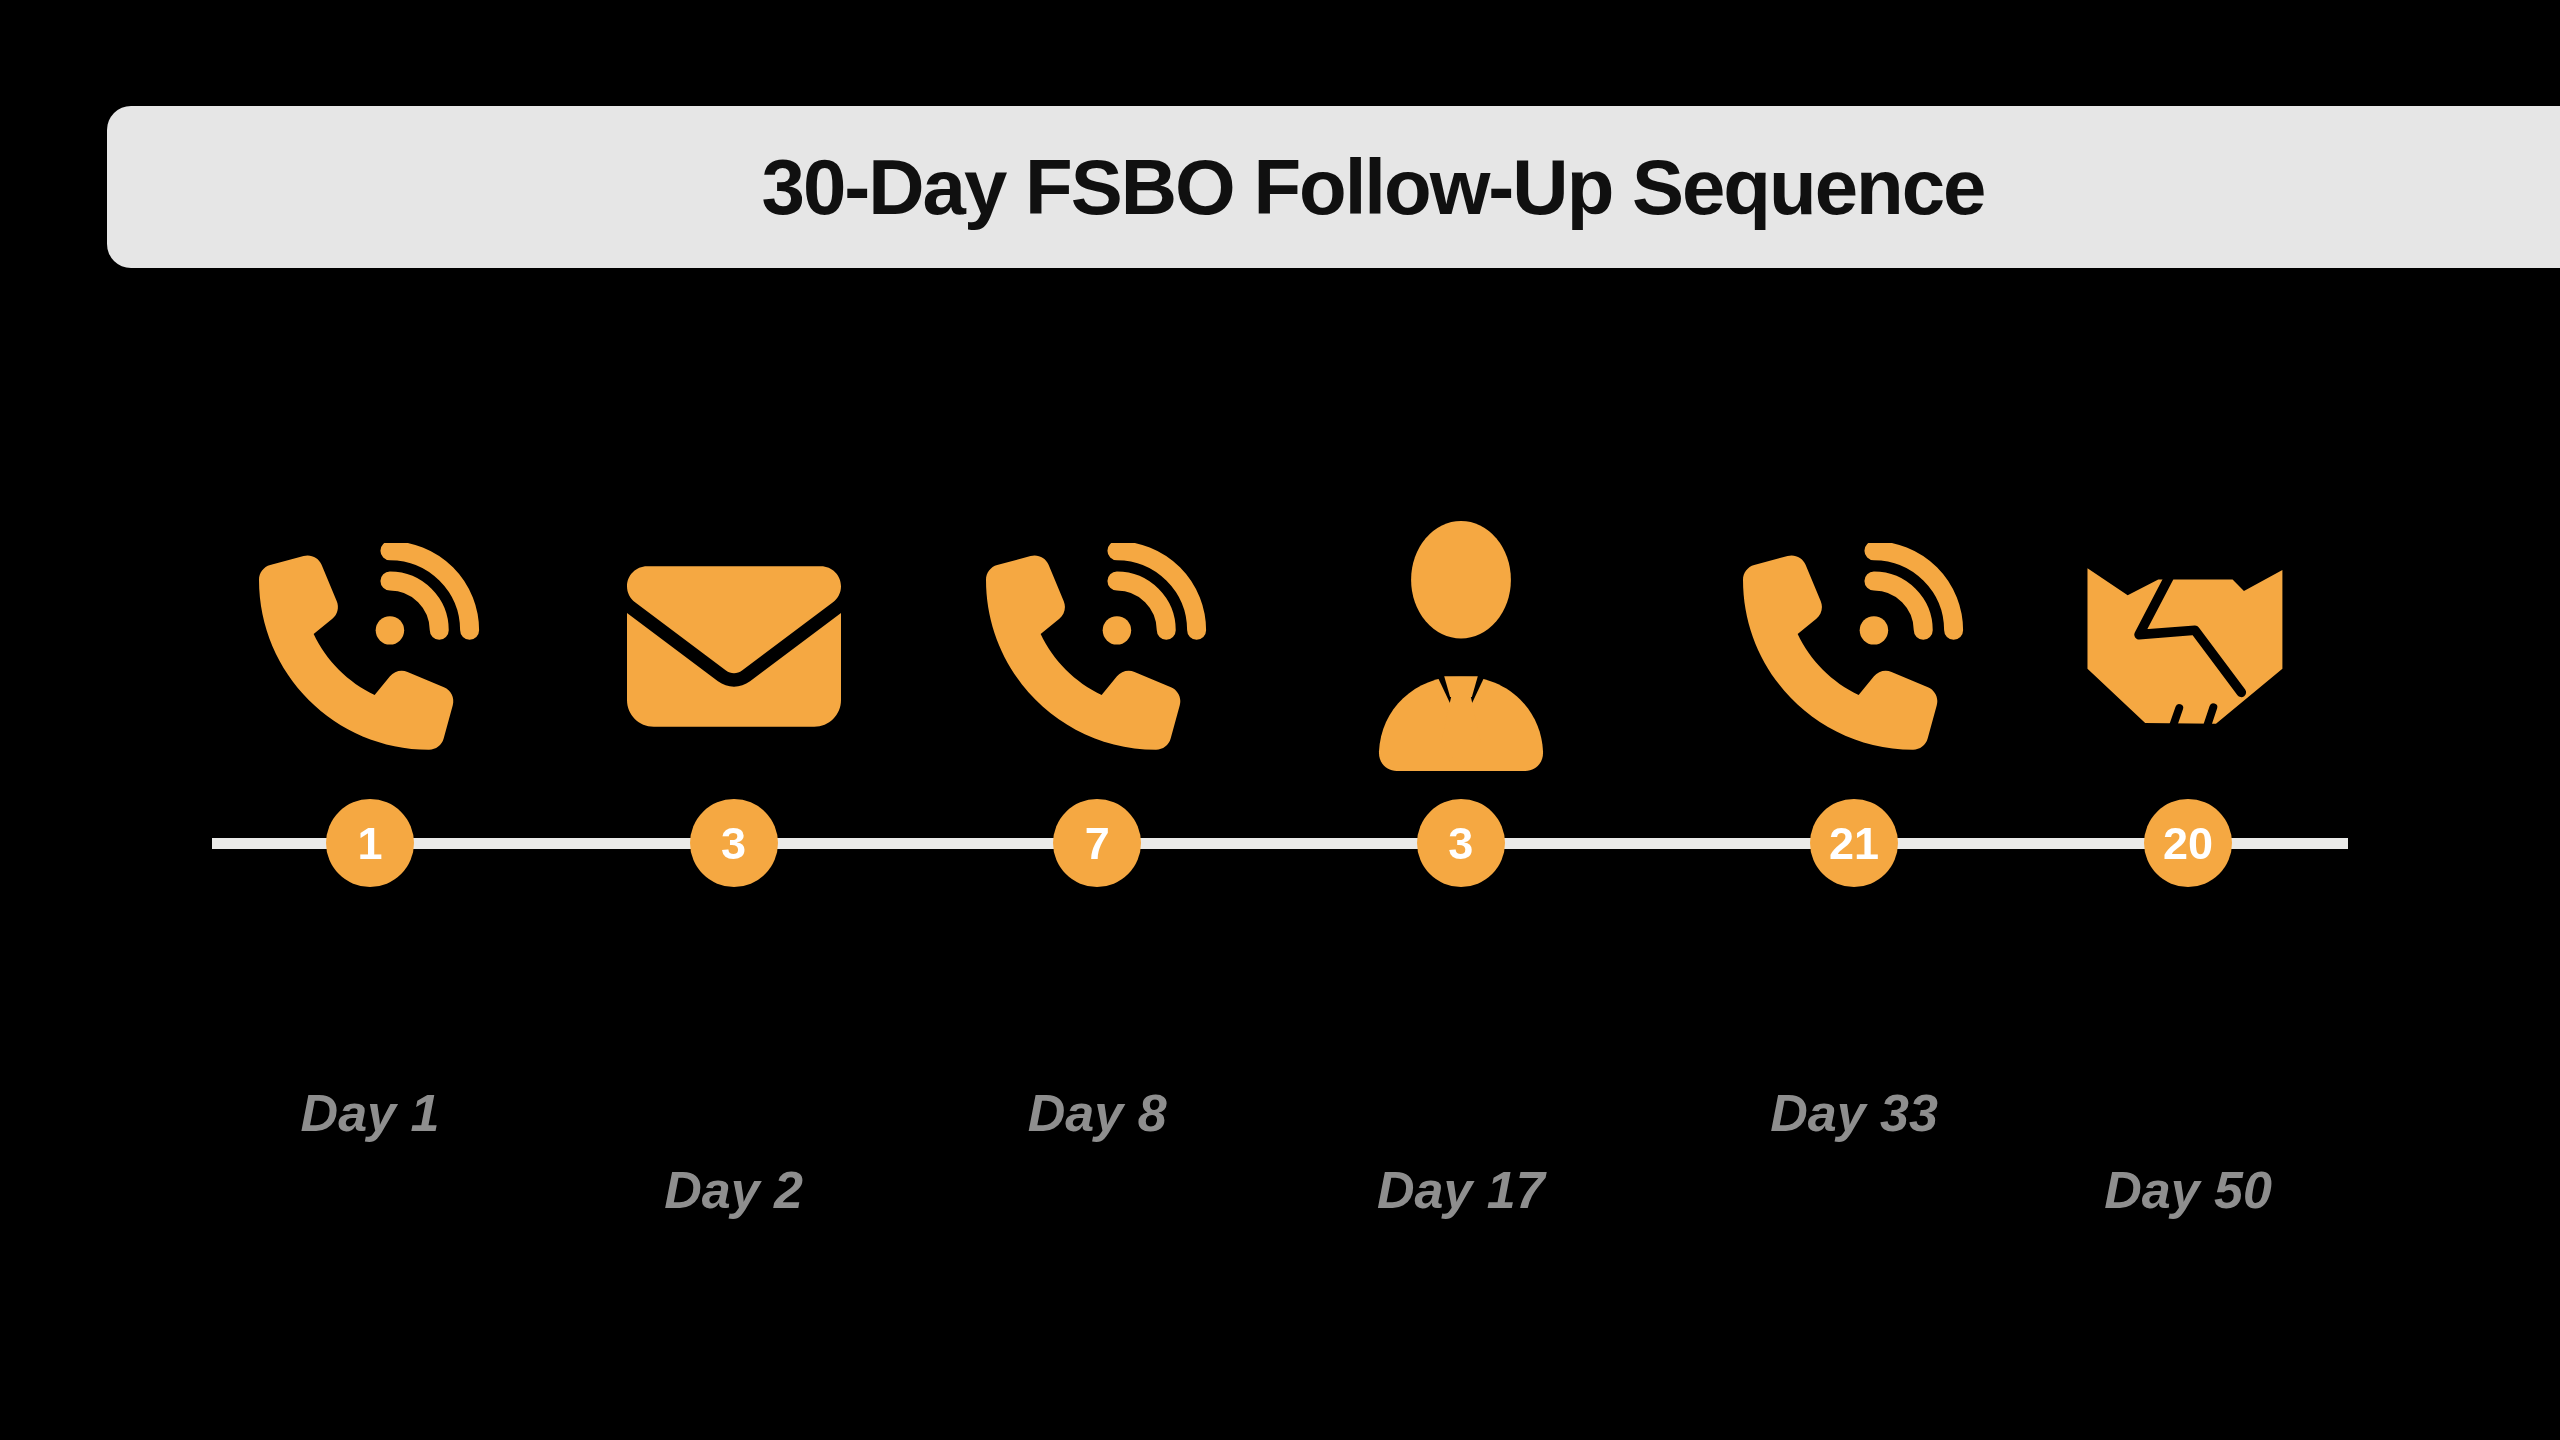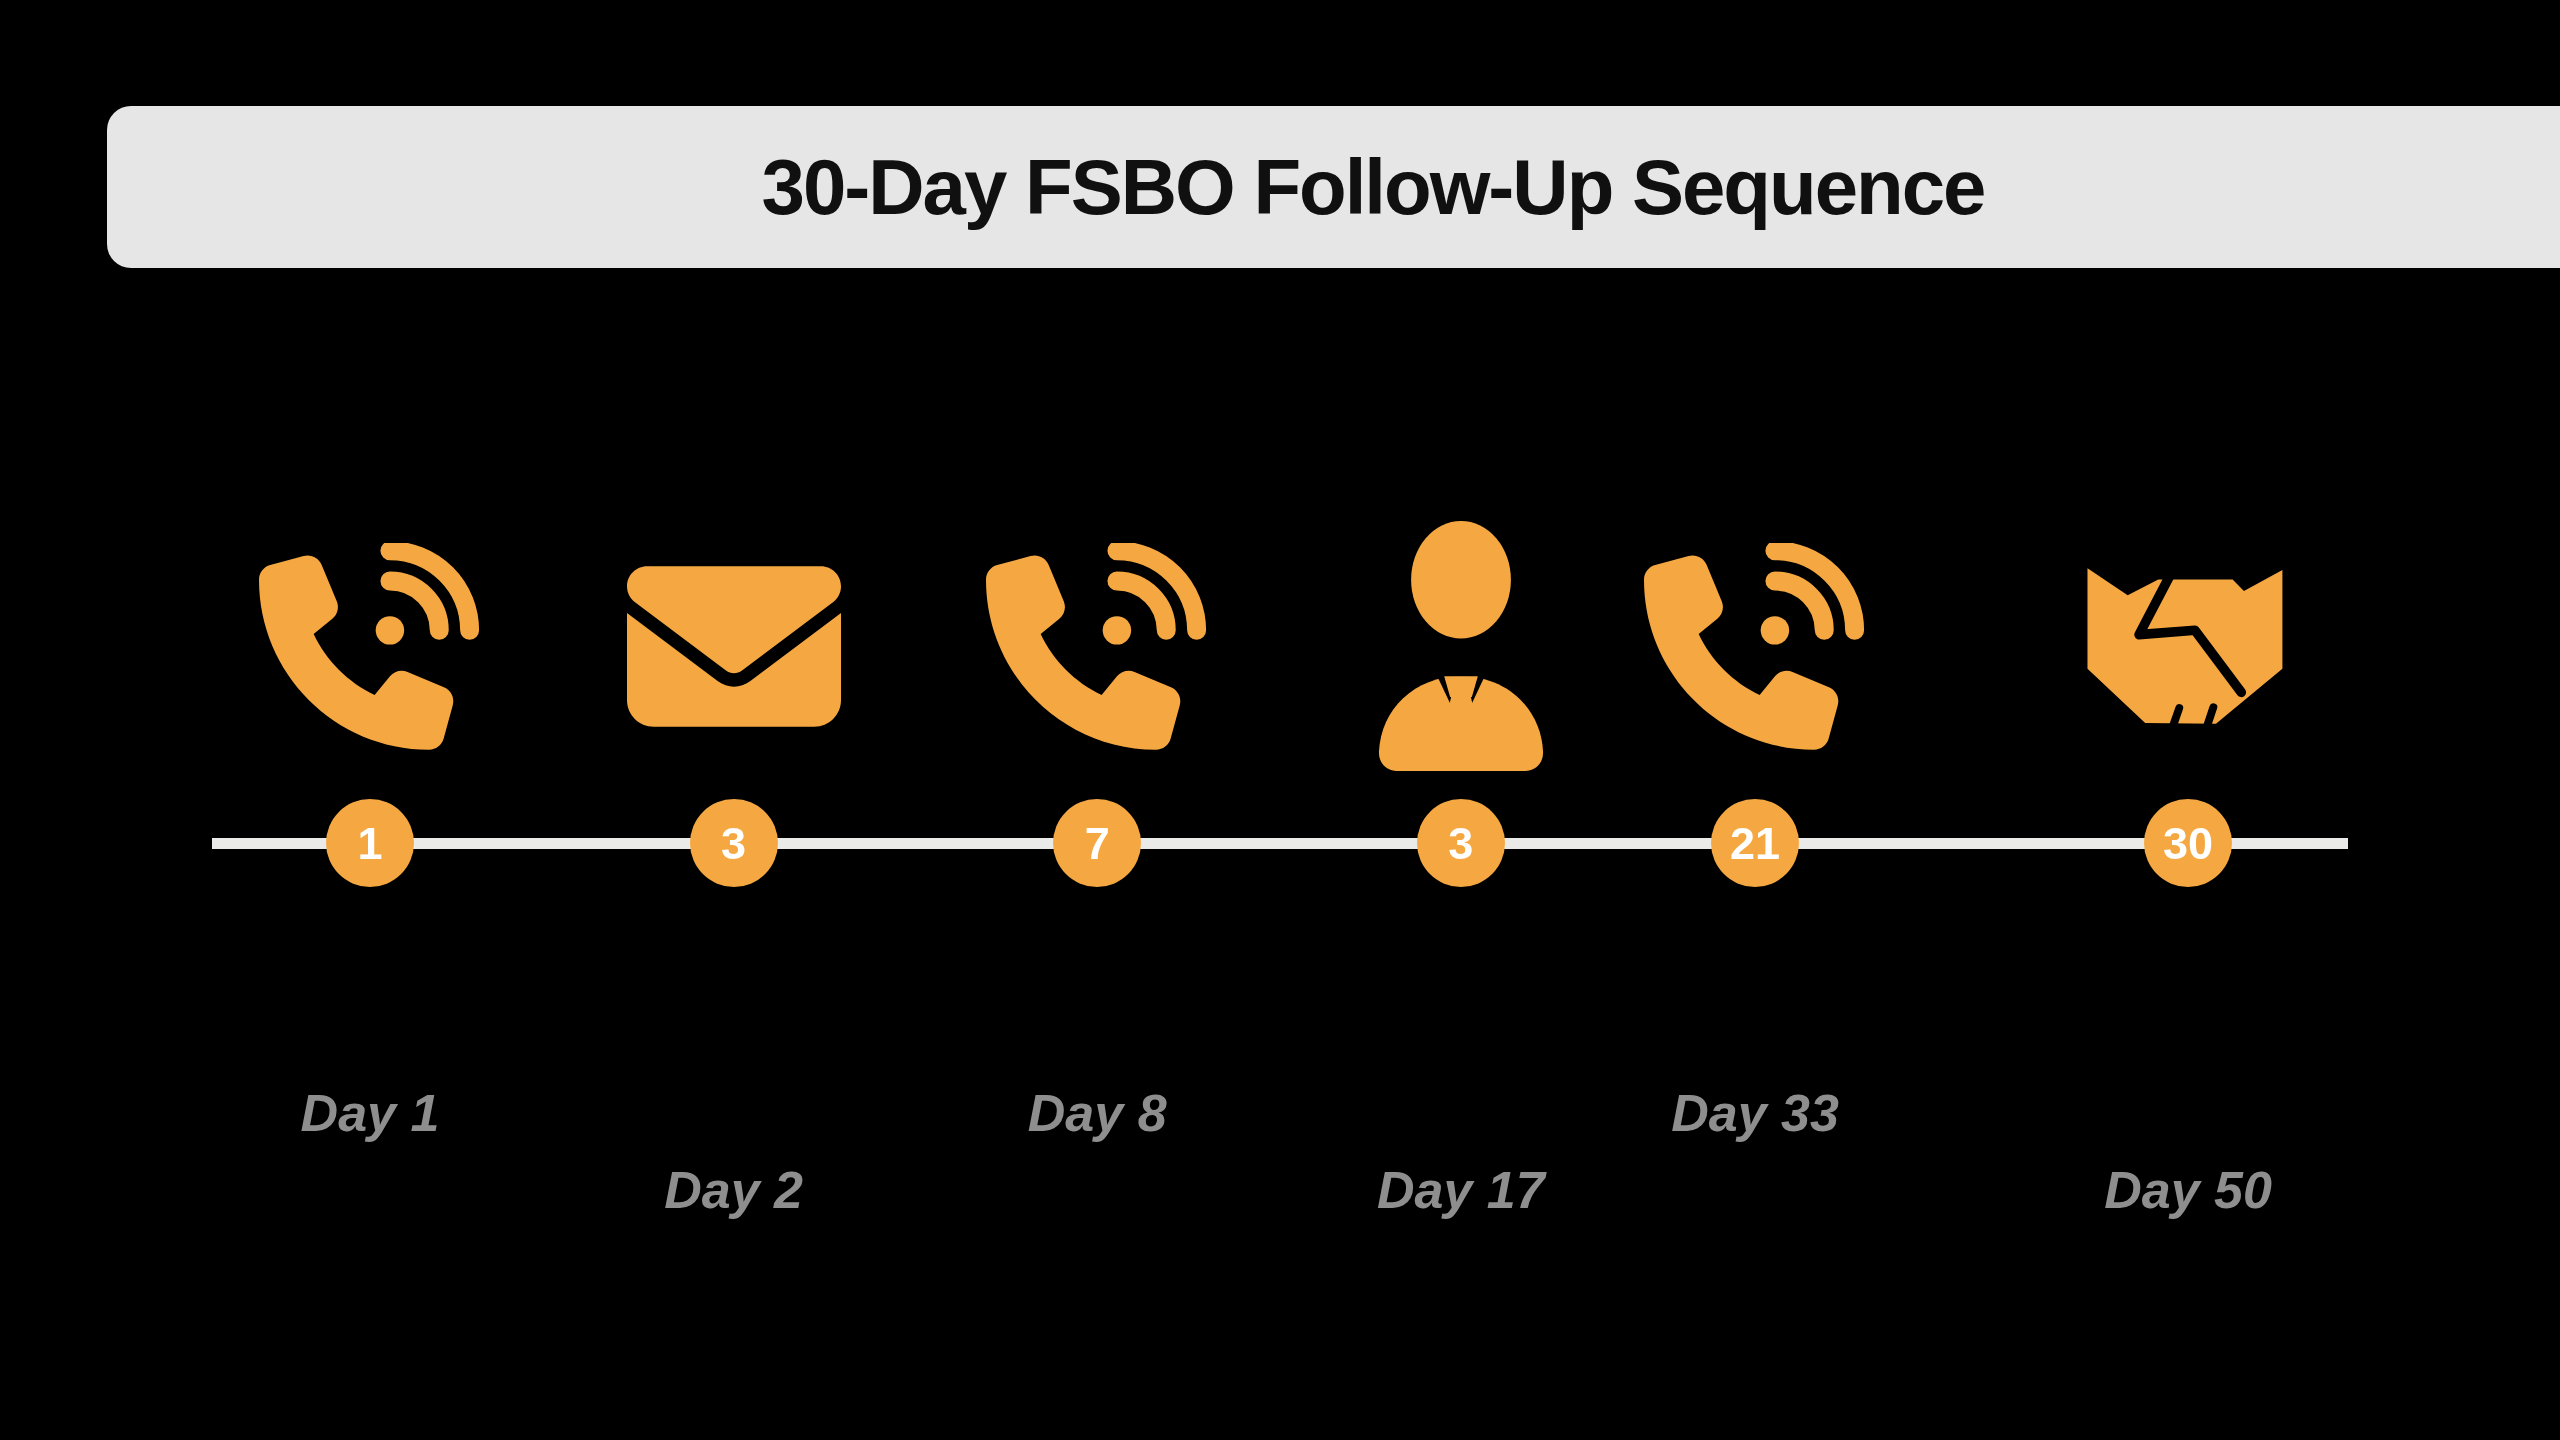--- a/index.html
+++ b/index.html
@@ -127,36 +127,36 @@
     <div class="icon-wrap">
       <svg class="icon icon-businessman-icon">
             <use href="#businessman-icon"></use>
           </svg>
     </div>
     <div class="dot">
       <span>3</span>
     </div>
     <div class="day-label">Day 17</div>
   </div>
-      <div class="node row-high" style="left: 1755px;">
+      <div class="node row-high" style="left: 1854px;">
     <div class="icon-wrap">
       <svg class="icon icon-phone-call-icon">
             <use href="#phone-call-icon"></use>
           </svg>
     </div>
     <div class="dot">
       <span>21</span>
     </div>
     <div class="day-label">Day 33</div>
   </div>
       <div class="node row-low" style="left: 2188px;">
     <div class="icon-wrap">
       <svg class="icon icon-handshake-icon">
             <use href="#handshake-icon"></use>
           </svg>
     </div>
     <div class="dot">
-      <span>30</span>
+      <span>20</span>
     </div>
     <div class="day-label">Day 50</div>
   </div>
     </div>
 </div>
 
 </body></html>

